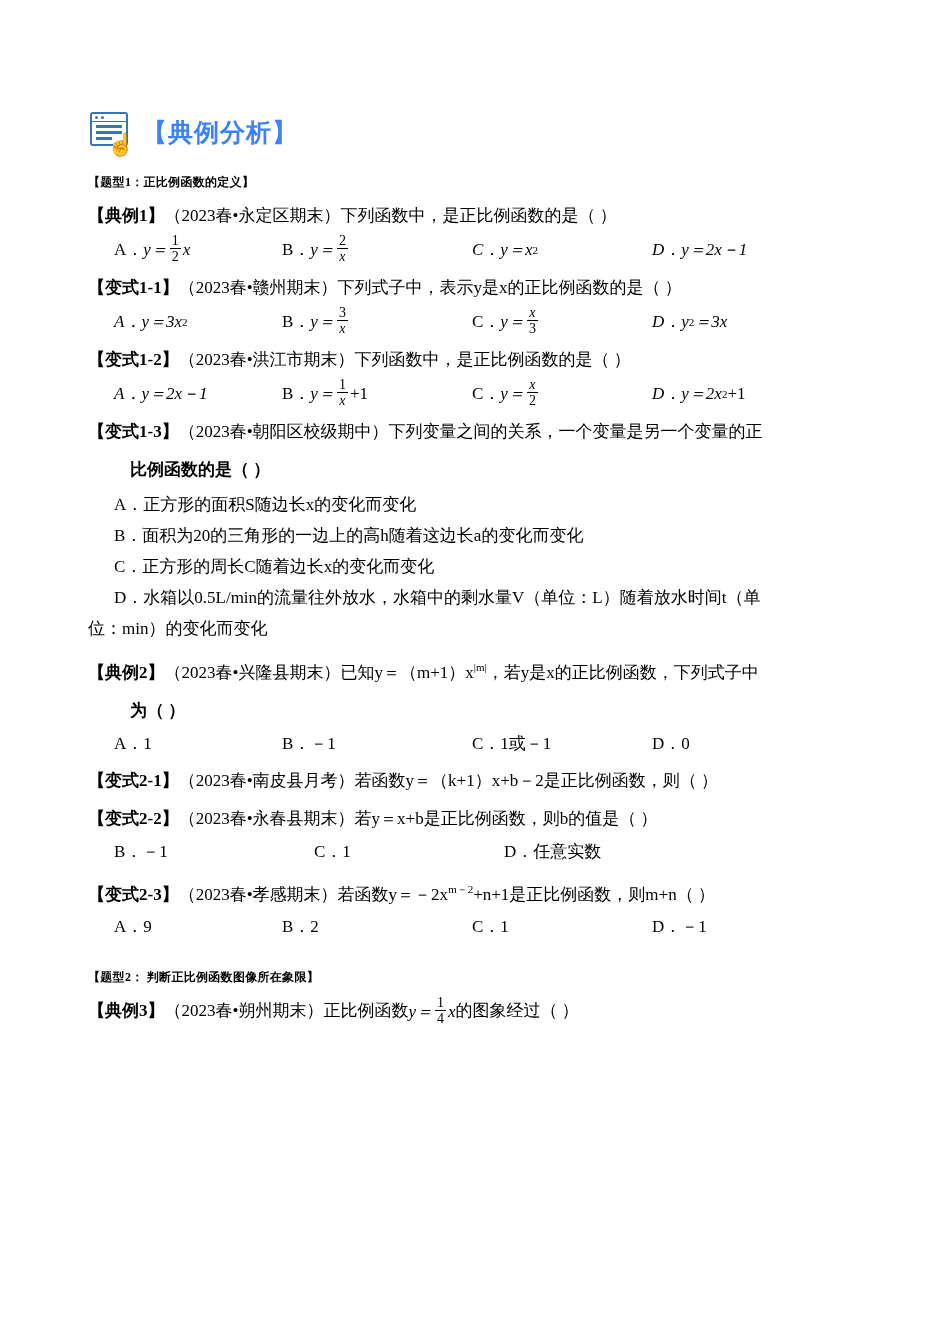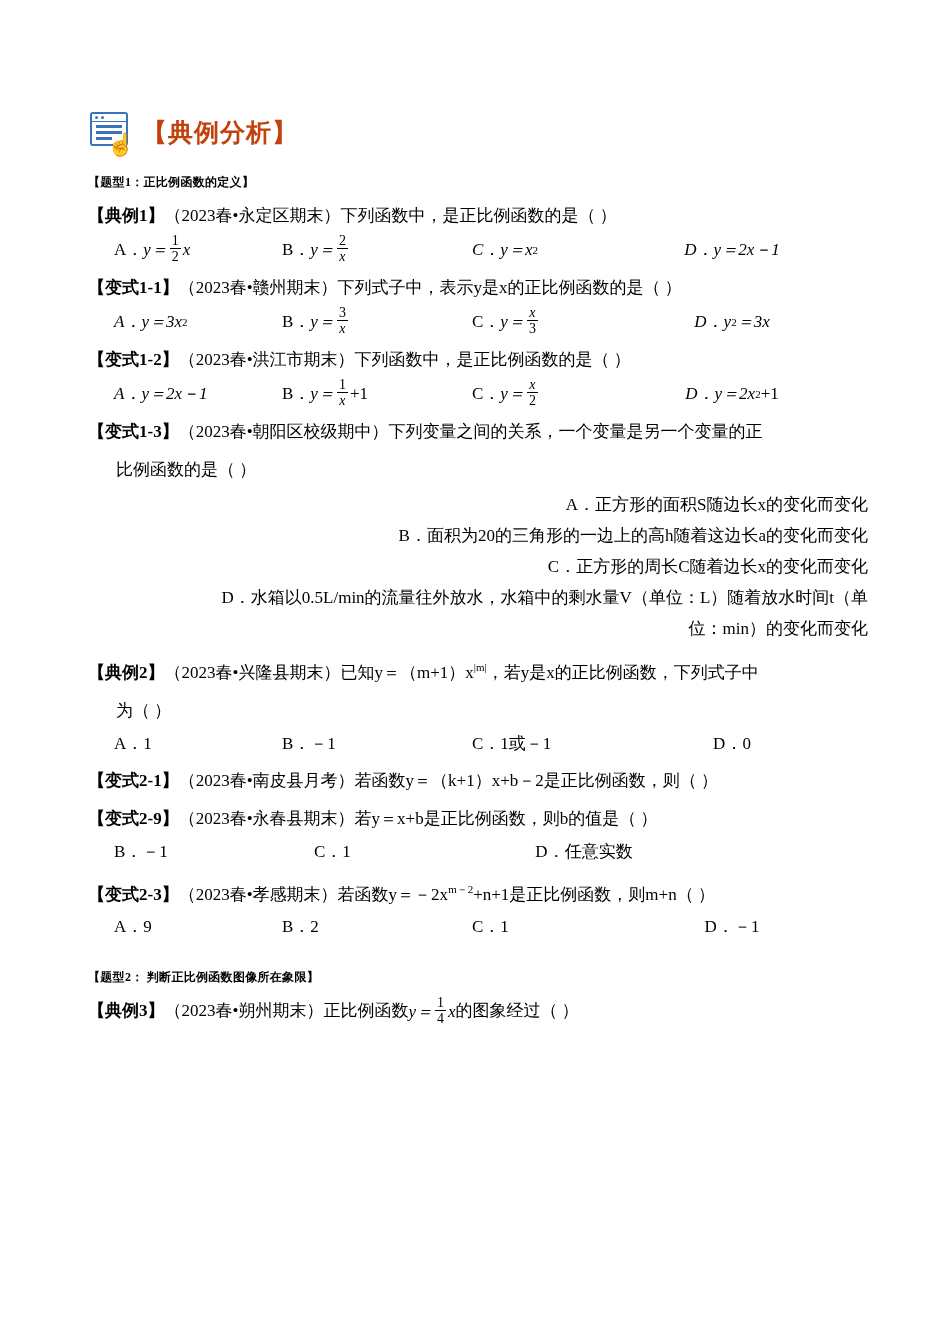--- a/index.html
+++ b/index.html
@@ -85,64 +85,64 @@
     right: -1px;
     bottom: -2px;
     font-size: 22px;
     line-height: 22px;
     color: #333;
   }
   .banner-title {
     font-family: "Liberation Serif", serif;
     font-weight: bold;
     font-size: 25px;
-    color: #c2410c;
+    color: #3b82f6;
     letter-spacing: 1px;
   }
 
   
   .qtype {
     font-weight: bold;
     font-size: 12px;
     margin: 14px 0 10px 0;
     letter-spacing: 0.3px;
   }
   .qline {
     font-size: 17px;
     line-height: 30px;
     margin: 8px 0 4px 0;
     text-align: justify;
   }
   .qlabel { font-weight: bold; }
-  .indent { margin-left: 28px; }
+  .indent { margin-left: 42px; font-weight: bold; }
   .opts {
     display: flex;
     font-size: 17px;
     line-height: 28px;
     margin: 4px 0 6px 26px;
   }
   .opts .opt {
     display: flex;
     align-items: center;
     white-space: nowrap;
   }
   .opt-a { width: 168px; }
   .opt-b { width: 190px; }
   .opt-c { width: 180px; }
-  .opt-d { width: 160px; justify-content: center; }
+  .opt-d { width: 160px; }
   .opt-wide-a { width: 210px; }
   .opt-wide-b { width: 200px; }
   .opt-wide-c { width: 190px; }
 
   .optlist {
     font-size: 17px;
     line-height: 31px;
     margin-left: 26px;
   }
-  .optlist div { white-space: nowrap; text-align: right; }
+  .optlist div { white-space: nowrap; }
 
   
   .mi { font-style: italic; }
   .frac {
     display: inline-flex;
     flex-direction: column;
     align-items: center;
     vertical-align: middle;
     margin: 0 2px;
     position: relative;
@@ -314,21 +314,21 @@
       <div class="opt opt-b">B．－1</div>
       <div class="opt opt-c">C．1或－1</div>
       <div class="opt opt-d">D．0</div>
     </div>
 
     <div class="qline">
       <span class="qlabel">【变式2-1】</span><span>（2023春•南皮县月考）若函数y＝（k+1）x+b－2是正比例函数，则（      ）</span>
     </div>
 
     <div class="qline">
-      <span class="qlabel">【变式2-9】</span><span>（2023春•永春县期末）若y＝x+b是正比例函数，则b的值是（      ）</span>
+      <span class="qlabel">【变式2-2】</span><span>（2023春•永春县期末）若y＝x+b是正比例函数，则b的值是（      ）</span>
     </div>
     <div class="opts">
       <div class="opt opt-wide-b">B．－1</div>
       <div class="opt opt-wide-c">C．1</div>
       <div class="opt opt-d">D．任意实数</div>
     </div>
 
     <div class="qline">
       <span class="qlabel">【变式2-3】</span><span>（2023春•孝感期末）若函数y＝－2x</span><sup class="sm">m－2</sup><span>+n+1是正比例函数，则m+n（      ）</span>
     </div>

